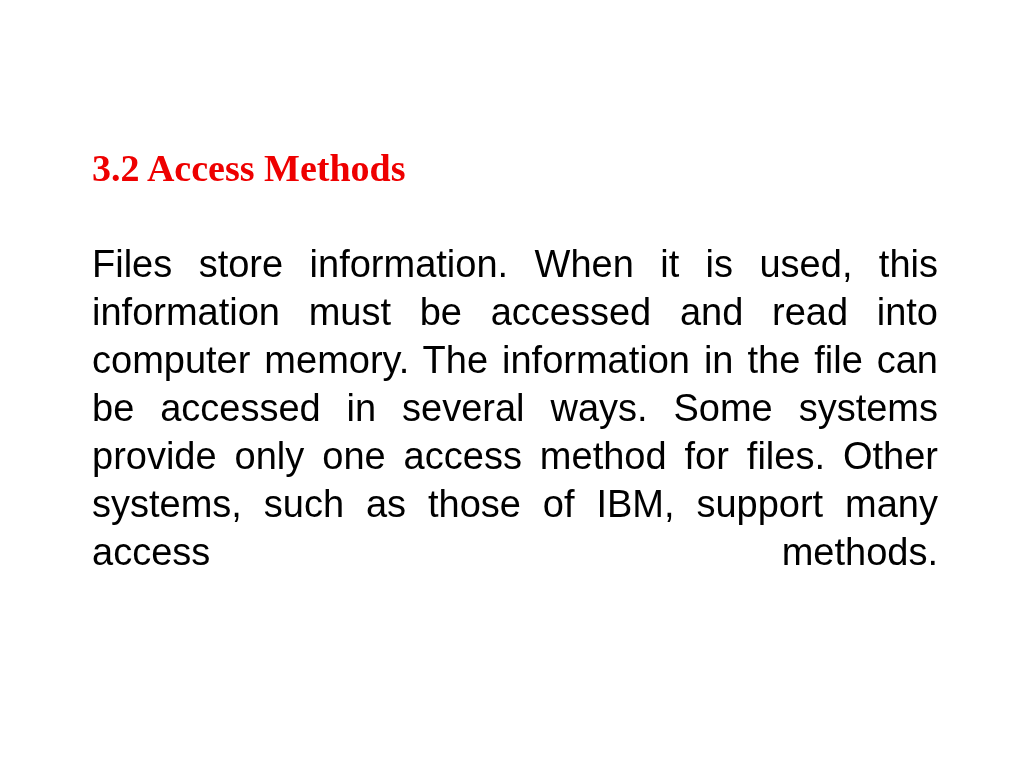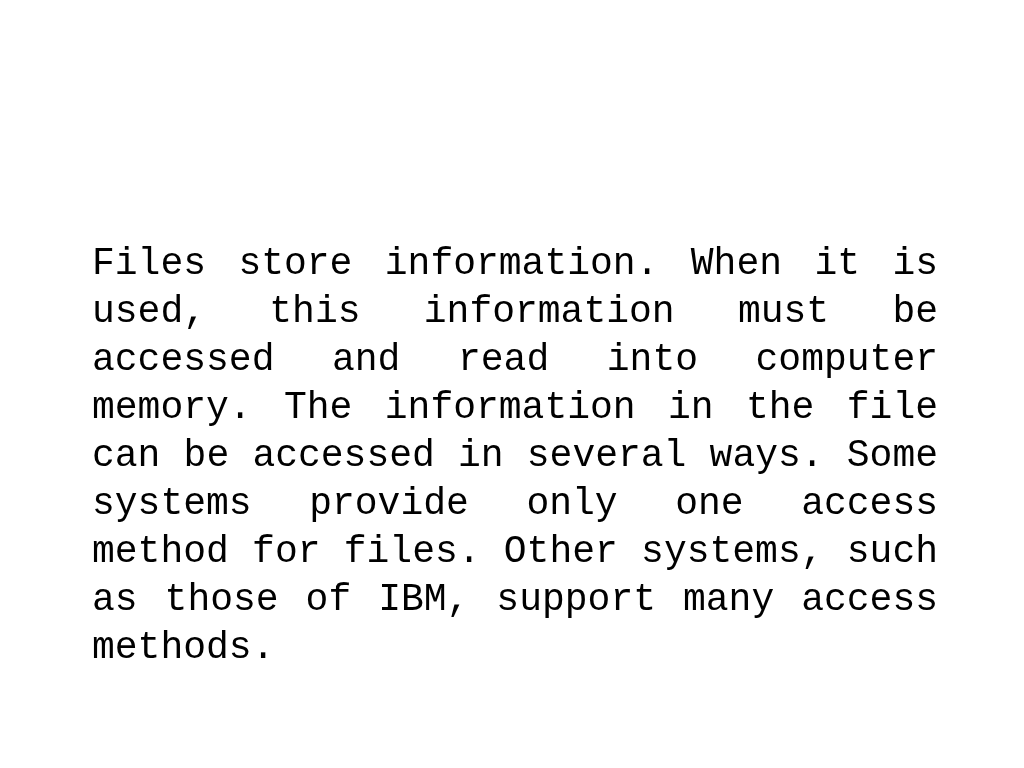--- a/index.html
+++ b/index.html
@@ -36,21 +36,21 @@
     color: #ee0000;
     white-space: nowrap;
   }
 
   .slide-body {
     position: absolute;
     left: 92px;
     top: 240px;
     width: 846px;
     margin: 0;
-    font-family: Liberation Mono, monospace;
+    font-family: Liberation Sans, sans-serif;
     font-size: 38px;
     font-weight: normal;
     line-height: 48px;
     color: #000000;
     text-align: justify;
     text-justify: inter-word;
     -webkit-hyphens: none;
     hyphens: none;
   }
 
@@ -60,16 +60,17 @@
     display: inline-block;
     width: 100%;
     height: 0;
   }
 </style>
 </head>
 <body>
 
 <div class="slide">
 
+  <h1 class="slide-heading">3.2 Access Methods</h1>
 
   <p class="slide-body">Files store information. When it is used, this information must be accessed and read into computer memory. The information in the file can be accessed in several ways. Some systems provide only one access method for files. Other systems, such as those of IBM, support many access methods.</p>
 
 </div>
 
 </body></html>

